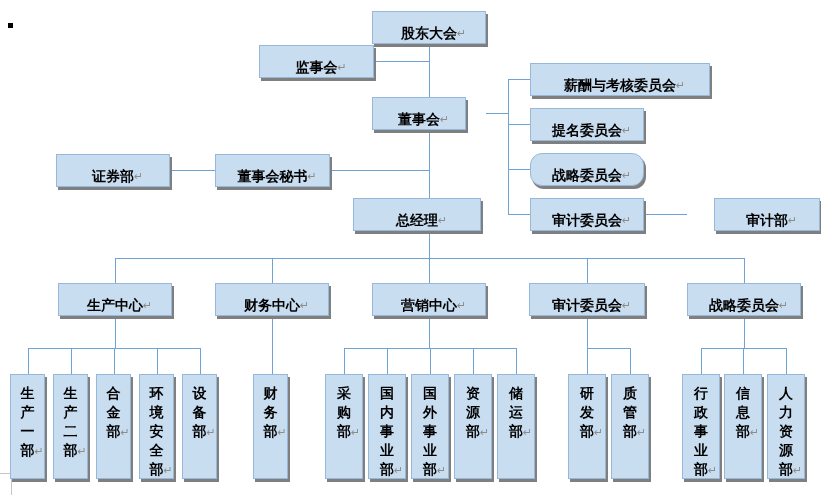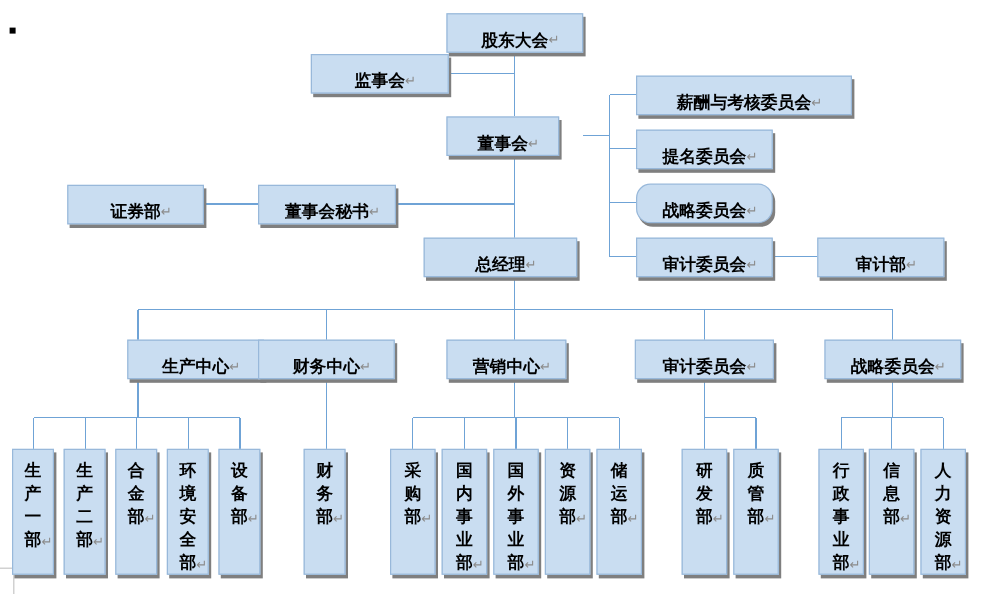--- a/index.html
+++ b/index.html
@@ -115,41 +115,41 @@
   </div>
   <div class="hbox" style="left:530px;top:108px;width:114px;">
     <span class="lbl"><span>提名委员会</span><span class="pil">↵</span></span>
   </div>
   <div class="hbox" style="left:530px;top:153px;width:114px;border-radius:12px;">
     <span class="lbl"><span>战略委员会</span><span class="pil">↵</span></span>
   </div>
   <div class="hbox" style="left:530px;top:198px;width:114px;">
     <span class="lbl"><span>审计委员会</span><span class="pil">↵</span></span>
   </div>
-  <div class="hbox" style="left:681px;top:198px;width:106px;">
+  <div class="hbox" style="left:714px;top:198px;width:106px;">
     <span class="lbl"><span>审计部</span><span class="pil">↵</span></span>
   </div>
 
   <div class="hbox" style="left:56px;top:154px;width:114px;">
     <span class="lbl"><span>证券部</span><span class="pil">↵</span></span>
   </div>
   <div class="hbox" style="left:215px;top:154px;width:115px;">
     <span class="lbl"><span>董事会秘书</span><span class="pil">↵</span></span>
   </div>
   <div class="hbox" style="left:353px;top:198px;width:128px;">
     <span class="lbl"><span>总经理</span><span class="pil">↵</span></span>
   </div>
 
-  <div class="hbox" style="left:58px;top:283px;width:114px;margin-left:48px;">
+  <div class="hbox" style="left:58px;top:283px;width:114px;">
     <span class="lbl"><span>生产中心</span><span class="pil">↵</span></span>
   </div>
   <div class="hbox" style="left:215px;top:283px;width:114px;">
     <span class="lbl"><span>财务中心</span><span class="pil">↵</span></span>
   </div>
-  <div class="hbox" style="left:372px;top:283px;width:100px;">
+  <div class="hbox" style="left:372px;top:283px;width:114px;">
     <span class="lbl"><span>营销中心</span><span class="pil">↵</span></span>
   </div>
   <div class="hbox" style="left:529px;top:283px;width:116px;">
     <span class="lbl"><span>审计委员会</span><span class="pil">↵</span></span>
   </div>
   <div class="hbox" style="left:687px;top:283px;width:114px;">
     <span class="lbl"><span>战略委员会</span><span class="pil">↵</span></span>
   </div>
 
   <div class="vbox" style="left:10px;width:35px;">

